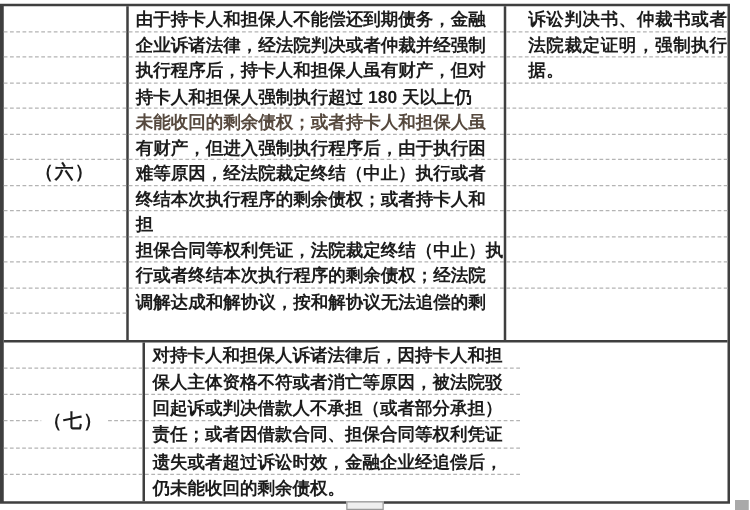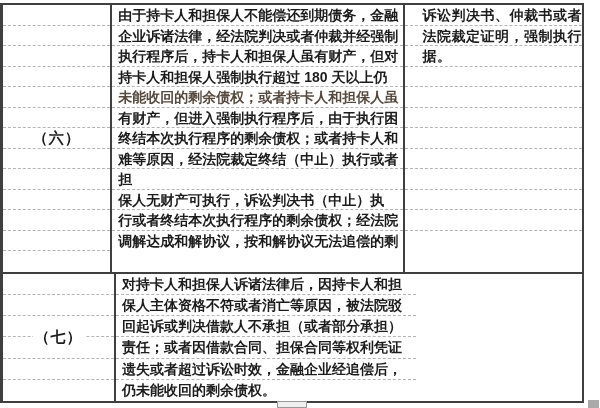--- a/index.html
+++ b/index.html
@@ -118,24 +118,24 @@
           <div class="line"></div>
           <div class="line"></div>
         </div>
       <div class="col col-body">
           <div class="line">由于持卡人和担保人不能偿还到期债务，金融</div>
           <div class="line">企业诉诸法律，经法院判决或者仲裁并经强制</div>
           <div class="line">执行程序后，持卡人和担保人虽有财产，但对</div>
           <div class="line">持卡人和担保人强制执行超过 180 天以上仍</div>
           <div class="line muted">未能收回的剩余债权；或者持卡人和担保人虽</div>
           <div class="line">有财产，但进入强制执行程序后，由于执行困</div>
+          <div class="line">难等原因，经法院裁定终结（中止）执行或者</div>
           <div class="line">终结本次执行程序的剩余债权；或者持卡人和</div>
-          <div class="line">难等原因，经法院裁定终结（中止）执行或者</div>
           <div class="line">担</div>
-          <div class="line">保人无财产可执行，诉讼判决书（中止）执</div>
+          <div class="line">担保合同等权利凭证，法院裁定终结（中止）执</div>
           <div class="line">行或者终结本次执行程序的剩余债权；经法院</div>
           <div class="line">调解达成和解协议，按和解协议无法追偿的剩</div>
         </div>
       <div class="col col-evidence">
           <div class="line">诉讼判决书、仲裁书或者</div>
           <div class="line">法院裁定证明，强制执行</div>
           <div class="line">据。</div>
           <div class="line"></div>
           <div class="line"></div>
           <div class="line"></div>

